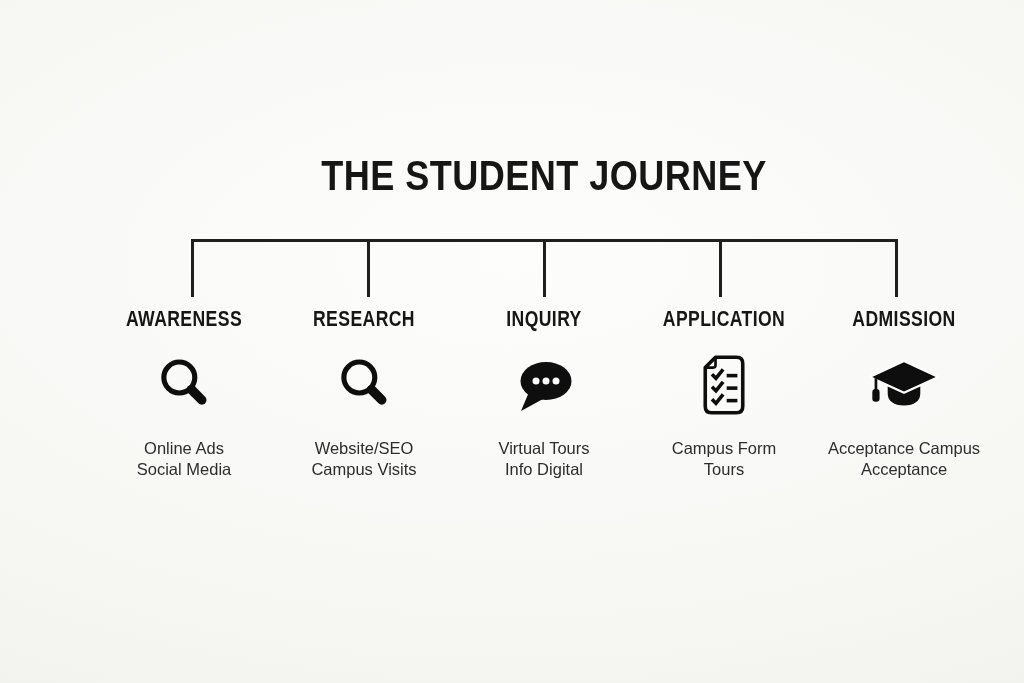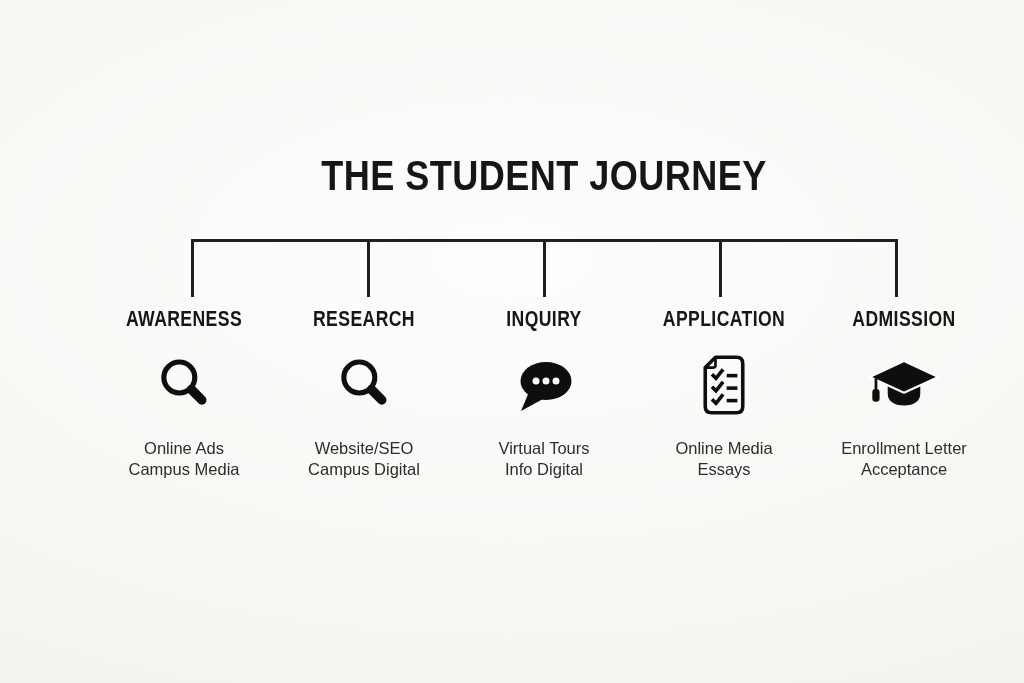--- a/index.html
+++ b/index.html
@@ -105,35 +105,35 @@
     <div class="stage">
       <div class="stage-label">AWARENESS</div>
       <div class="icon-box">
         <svg width="60" height="62" viewBox="0 0 64 66" aria-hidden="true">
           <circle cx="27" cy="25" r="16.5" fill="none" stroke="currentColor" stroke-width="5.5"></circle>
           <line x1="40" y1="38" x2="51" y2="49" stroke="currentColor" stroke-width="10" stroke-linecap="round"></line>
         </svg>
       </div>
       <div class="stage-desc">
         <div>Online Ads</div>
-        <div>Campus Media</div>
+        <div>Social Media</div>
       </div>
     </div>
 
     <div class="stage">
       <div class="stage-label">RESEARCH</div>
       <div class="icon-box">
         <svg width="60" height="62" viewBox="0 0 64 66" aria-hidden="true">
           <circle cx="27" cy="25" r="16.5" fill="none" stroke="currentColor" stroke-width="5.5"></circle>
           <line x1="40" y1="38" x2="51" y2="49" stroke="currentColor" stroke-width="10" stroke-linecap="round"></line>
         </svg>
       </div>
       <div class="stage-desc">
         <div>Website/SEO</div>
-        <div>Campus Digital</div>
+        <div>Campus Visits</div>
       </div>
     </div>
 
     <div class="stage">
       <div class="stage-label">INQUIRY</div>
       <div class="icon-box">
         <svg width="64" height="58" viewBox="0 0 64 58" aria-hidden="true">
           <polygon points="17,36 9,55 31,43" fill="currentColor"></polygon>
           <ellipse cx="34" cy="25" rx="25.5" ry="19" fill="currentColor"></ellipse>
           <circle cx="24" cy="25" r="3.5" fill="#ffffff"></circle>
@@ -155,35 +155,35 @@
           <path d="M18.5 4 V13 Q18.5 15.5 16 15.5 H7.5" fill="none" stroke="currentColor" stroke-width="3"></path>
           <path d="M14.5 23 l4.5 4.5 l8 -10" fill="none" stroke="currentColor" stroke-width="4"></path>
           <line x1="31" y1="24.5" x2="43" y2="24.5" stroke="currentColor" stroke-width="4"></line>
           <path d="M14.5 37 l4.5 4.5 l8 -10" fill="none" stroke="currentColor" stroke-width="4"></path>
           <line x1="31" y1="38.5" x2="43" y2="38.5" stroke="currentColor" stroke-width="4"></line>
           <path d="M14.5 51 l4.5 4.5 l8 -10" fill="none" stroke="currentColor" stroke-width="4"></path>
           <line x1="31" y1="52.5" x2="43" y2="52.5" stroke="currentColor" stroke-width="4"></line>
         </svg>
       </div>
       <div class="stage-desc">
-        <div>Online Media</div>
-        <div>Essays</div>
+        <div>Campus Form</div>
+        <div>Tours</div>
       </div>
     </div>
 
     <div class="stage">
       <div class="stage-label">ADMISSION</div>
       <div class="icon-box">
         <svg width="76" height="55" viewBox="0 0 84 60" aria-hidden="true">
           <path d="M24 22 V39 C24 47 31 52 42 52 C53 52 60 47 60 39 V22 Z" fill="currentColor"></path>
           <polygon points="42,3 80,20.5 42,38 4,20.5" fill="currentColor" stroke="#ffffff" stroke-width="2.5" stroke-linejoin="round"></polygon>
           <line x1="11" y1="22" x2="11" y2="36" stroke="currentColor" stroke-width="3"></line>
           <rect x="7" y="34" width="8" height="14" rx="3.5" fill="currentColor"></rect>
         </svg>
       </div>
       <div class="stage-desc">
-        <div>Enrollment Letter</div>
+        <div>Acceptance Campus</div>
         <div>Acceptance</div>
       </div>
     </div>
 
   </div>
 </div>
 
 </body></html>

